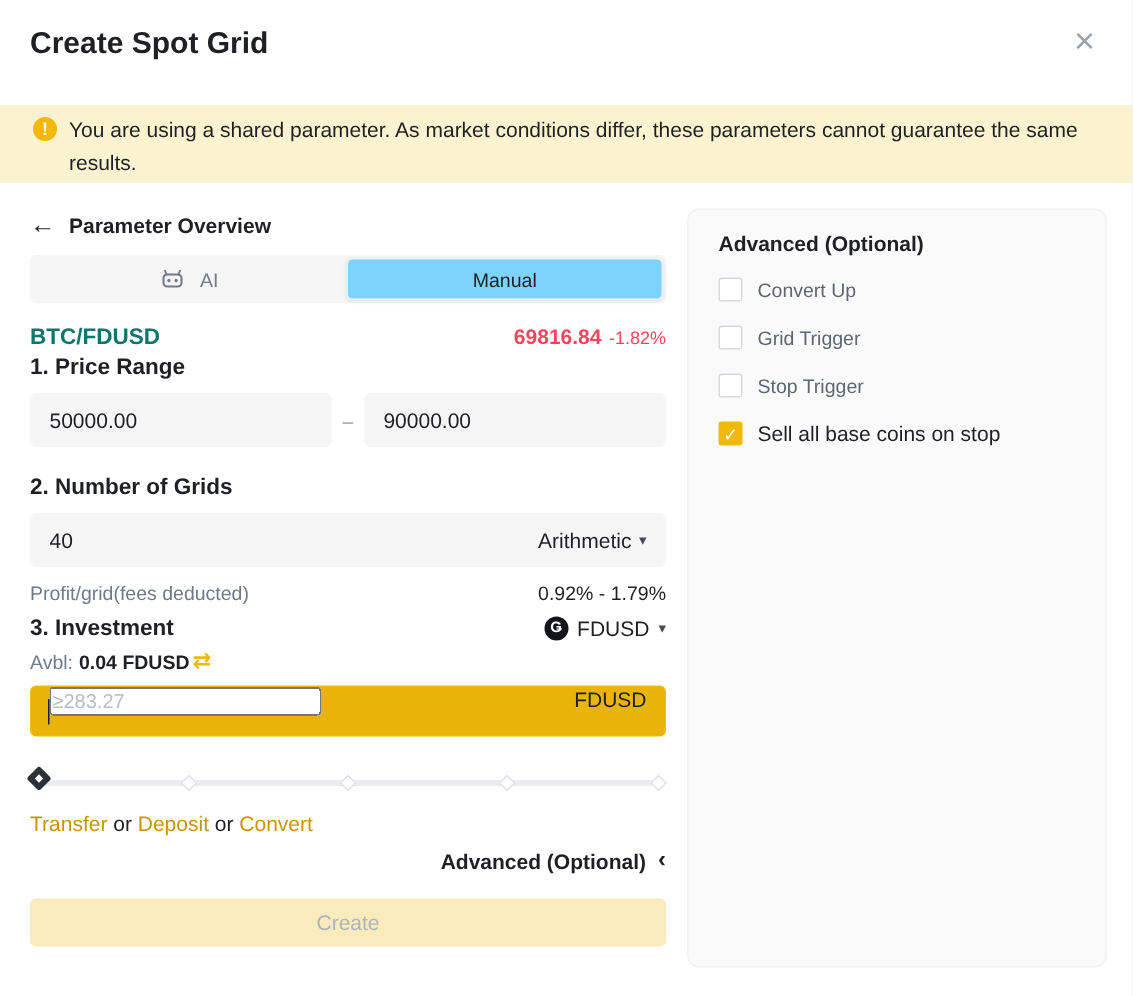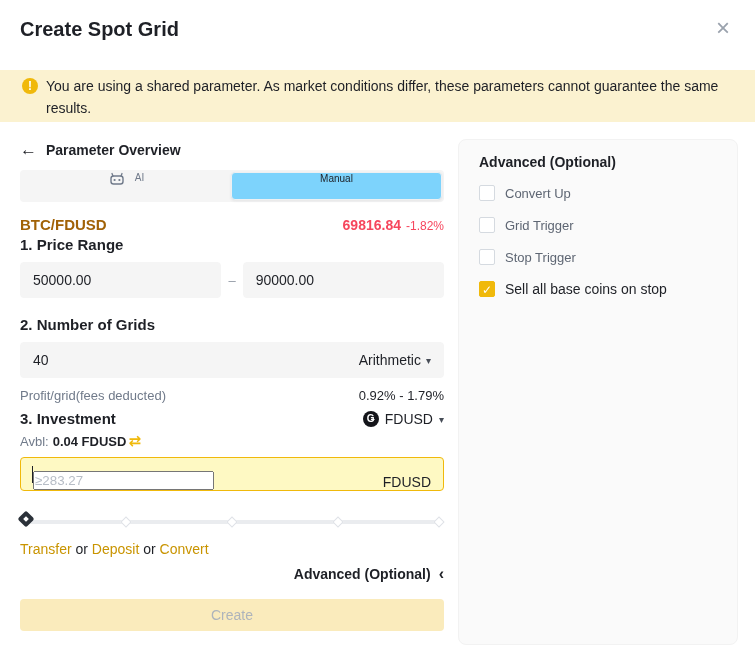--- a/index.html
+++ b/index.html
@@ -37,31 +37,31 @@
   .left-col { position:absolute; left:20px; top:132px; width:424px; }
   .back-row { display:flex; align-items:center; height:20px; margin-top:8px; }
   .back-arrow { font-size:17px; color:#1e2026; cursor:pointer; line-height:20px; }
   .back-label { margin-left:9px; font-size:14px; font-weight:600; color:#1e2026; }
 
   .tabs {
     display:flex; margin-top:10px; height:32px; background:#f5f5f5;
     border-radius:4px; padding:2px;
   }
   .tab {
-    flex:1; display:flex; justify-content:center;
-    font-size:10px; color:#707a8a; cursor:pointer; border-radius:4px; gap:10px;
+    flex:1; display:flex; align-items:center; justify-content:center;
+    font-size:13px; color:#707a8a; cursor:pointer; border-radius:4px; gap:10px;
   }
   .tab.active {
     background:#7dd3fc; color:#1e2026; font-weight:500;
     border:1px solid #eef0f2; box-shadow:0 1px 3px rgba(24,26,32,.08);
   }
   .robot-icon { display:inline-flex; }
 
   .pair-row { display:flex; align-items:baseline; margin-top:14px; height:20px; }
-  .pair-symbol { font-size:15px; font-weight:700; color:#a16207; }
+  .pair-symbol { font-size:15px; font-weight:700; color:#0f766e; }
   .pair-right { margin-left:auto; display:flex; align-items:baseline; gap:5px; }
   .pair-price { font-size:14px; font-weight:700; color:#f6465d; }
   .pair-change { font-size:12px; color:#f6465d; }
 
   .section-label { font-size:15px; font-weight:700; color:#1e2026; height:18px; }
 
   .range-row { display:flex; align-items:center; margin-top:8px; gap:7px; }
   .field {
     height:36px; background:#f5f5f5; border:1px solid #f5f5f5; border-radius:4px;
     display:flex; align-items:center; padding:0 12px;
@@ -92,23 +92,23 @@
     font-size:10px; font-weight:700; text-align:center; line-height:16px;
   }
   .coin-name { font-size:14px; color:#1e2026; }
 
   .avbl-row { display:flex; margin-top:3px; height:18px; align-items:center; font-size:13px; }
   .avbl-label { color:#707a8a; }
   .avbl-value { color:#1e2026; font-weight:600; margin-left:4px; }
   .swap-icon { color:#f0b90b; font-size:15px; font-weight:700; margin-left:2px; cursor:pointer; line-height:16px; }
 
   .invest-field {
-    margin-top:7px; height:34px; background:#fef9c3;
+    margin-top:7px; height:34px; background:#eab308;
     border:1px solid #f0b90b; border-radius:4px;
-    display:flex; align-items:flex-end; padding:0 12px; position:relative;
+    display:flex; align-items:flex-start; padding:0 12px; position:relative;
   }
   .invest-field input::placeholder { color:#b7bdc6; opacity:1; }
   .text-caret { position:absolute; left:11px; top:8px; width:1px; height:17px; background:#1e2026; }
   .invest-suffix { margin-left:auto; font-size:14px; color:#1e2026; padding-left:8px; }
 
   
   .slider { position:relative; margin-top:20px; height:22px; cursor:pointer; }
   .slider-track {
     position:absolute; left:2px; right:2px; top:9px; height:4px;
     background:#eaecef; border-radius:2px;

